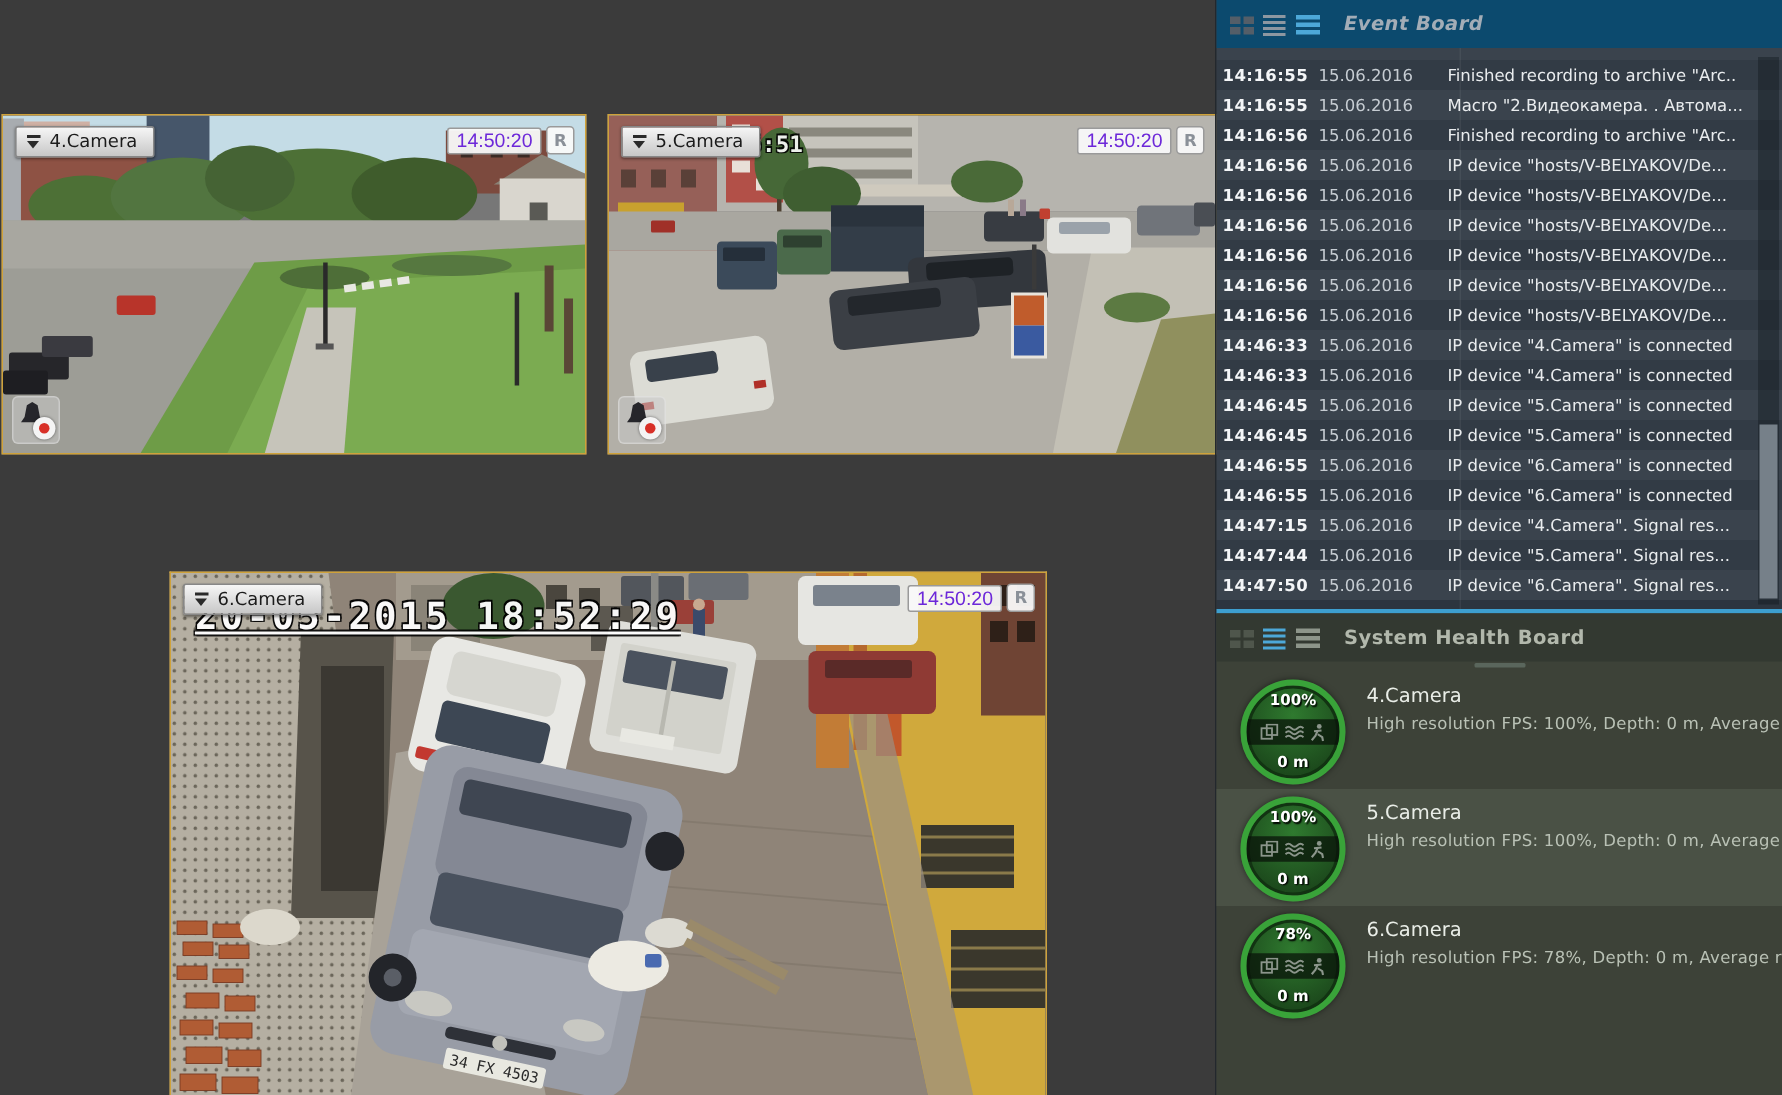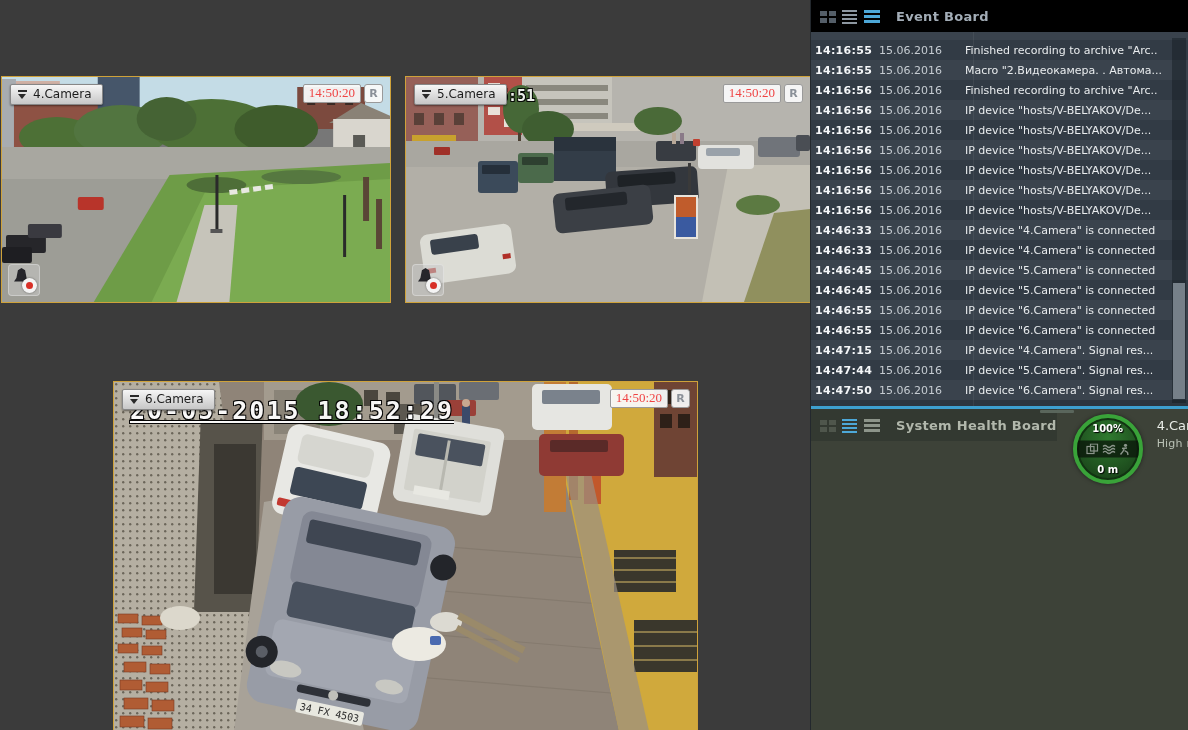--- a/index.html
+++ b/index.html
@@ -14,22 +14,22 @@
            padding:2px 10px 3px 7px;background:linear-gradient(#f6f6f6,#dcdcdc 55%,#c7c7c7);
            border:1px solid #878787;border-radius:2px;font-size:12px;color:#1b1b1b;
            box-shadow:0 1px 2px rgba(0,0,0,.45);z-index:3;}
   .tri{position:relative;width:9px;height:10px;display:inline-block;}
   .tri::before{content:"";position:absolute;top:1px;left:0;width:9px;height:2px;background:#2a2a2a;}
   .tri::after{content:"";position:absolute;top:5px;left:0;width:0;height:0;
               border-left:4.5px solid transparent;border-right:4.5px solid transparent;
               border-top:5px solid #2a2a2a;}
   .clock-wrap{position:absolute;right:7px;top:7px;display:flex;align-items:center;gap:3px;z-index:3;}
   .clock{background:rgba(249,249,249,.95);border:1px solid #9a9a9a;border-radius:2px;
-         padding:0 5px 1px 5px;font-family:Liberation Serif, serif;
-         font-size:13px;color:#ef4444;}
+         padding:0 5px 1px 5px;font-family:Liberation Sans, sans-serif;
+         font-size:13px;color:#6d28d9;}
   .rec-btn{width:17px;height:17px;background:rgba(249,249,249,.95);border:1px solid #9a9a9a;
            border-radius:3px;color:#8a9098;font-size:11px;font-weight:bold;
            display:flex;align-items:center;justify-content:center;}
   .rec-ind{position:absolute;left:6px;bottom:6px;width:30px;height:30px;border-radius:4px;
            background:rgba(200,200,200,.55);border:1px solid rgba(255,255,255,.3);z-index:3;}
   .bell{position:absolute;left:5px;top:3px;width:15px;height:16px;background:#26262b;
         clip-path:polygon(50% 0,74% 14%,84% 62%,100% 84%,0 84%,16% 62%,26% 14%);}
   .dot-wrap{position:absolute;right:2px;bottom:2px;width:15px;height:15px;border-radius:50%;
             background:#f4f4f4;box-shadow:0 0 2px rgba(0,0,0,.5);}
   .dot{position:absolute;left:4px;top:4px;width:7px;height:7px;border-radius:50%;background:#d83028;}
@@ -48,40 +48,40 @@
   .ic::before{content:"";position:absolute;}
   .ic-grid::before{left:0;top:2px;width:7px;height:5px;background:currentColor;
                    box-shadow:9px 0 0 currentColor,0 7px 0 currentColor,9px 7px 0 currentColor;}
   .ic-lines::before{left:0;top:1px;width:15px;height:2px;background:currentColor;
                     box-shadow:0 4px 0 currentColor,0 8px 0 currentColor,0 12px 0 currentColor;}
   .ic-bars::before{left:0;top:1px;width:16px;height:3px;background:currentColor;
                    box-shadow:0 5px 0 currentColor,0 10px 0 currentColor;}
 
   
   .event-panel{height:409px;display:flex;flex-direction:column;background:#2c353f;flex:none;}
-  .event-panel .panel-header{background:#000000;}
+  .event-panel .panel-header{background:#0c4a6e;font-style:italic;}
   .event-panel .panel-title{color:#a3adb7;}
   .ev-ic-grid{color:#545e68;} .ev-ic-lines{color:#8d97a1;} .ev-ic-bars{color:#4da8d8;}
   .event-table{position:relative;flex:1;overflow:hidden;}
   .event-table::before{content:"";position:absolute;left:162px;top:0;bottom:0;width:1px;
                        background:rgba(255,255,255,.06);z-index:2;}
   .event-row{height:20px;display:flex;align-items:center;font-size:11px;}
   .event-row:nth-child(odd){background:#3a434d;}
   .event-row:nth-child(even){background:#323b45;}
   .event-row.partial{height:8px;}
   .ev-time{font-weight:bold;color:#f4f6f8;width:62px;margin-left:4px;letter-spacing:.3px;flex:none;}
   .ev-date{color:#c6ccd2;width:76px;margin-left:2px;flex:none;}
   .ev-text{color:#e9ecee;flex:1;margin-left:10px;margin-right:16px;white-space:nowrap;overflow:hidden;}
   .scrollbar{position:absolute;right:3px;top:6px;bottom:3px;width:14px;
              background:rgba(16,22,28,.4);z-index:4;}
   .scroll-thumb{position:absolute;left:1px;right:1px;top:67%;height:32%;background:#768089;}
   .panel-accent{height:3px;background:#3d9fcf;flex:none;}
 
   
-  .health-panel{flex:1;background:#3d4238;display:flex;flex-direction:row;justify-content:space-between;}
+  .health-panel{flex:1;background:#3d4238;display:flex;flex-direction:column;}
   .health-panel .panel-header{background:#333931;}
   .health-panel .panel-title{color:#b2b8ac;}
   .hb-ic-grid{color:#4f564c;} .hb-ic-lines{color:#4da8d8;} .hb-ic-bars{color:#8d958a;}
   .server-bar{height:30px;background:#2c352b;position:relative;display:flex;align-items:center;flex:none;}
   .back-arrow{margin-left:12px;width:0;height:0;border-top:7px solid transparent;
               border-bottom:7px solid transparent;border-right:9px solid #99a095;z-index:2;}
   .server-name{position:absolute;left:0;right:0;text-align:center;color:#4ed23c;
                font-weight:bold;font-size:12px;letter-spacing:.4px;}
   .pager-dash{height:7px;position:relative;flex:none;}
   .pager-dash::after{content:"";position:absolute;left:50%;top:1px;transform:translateX(-50%);

